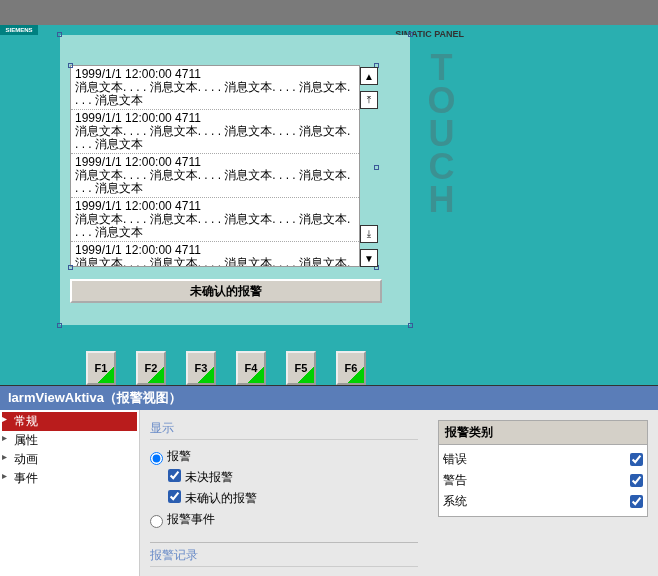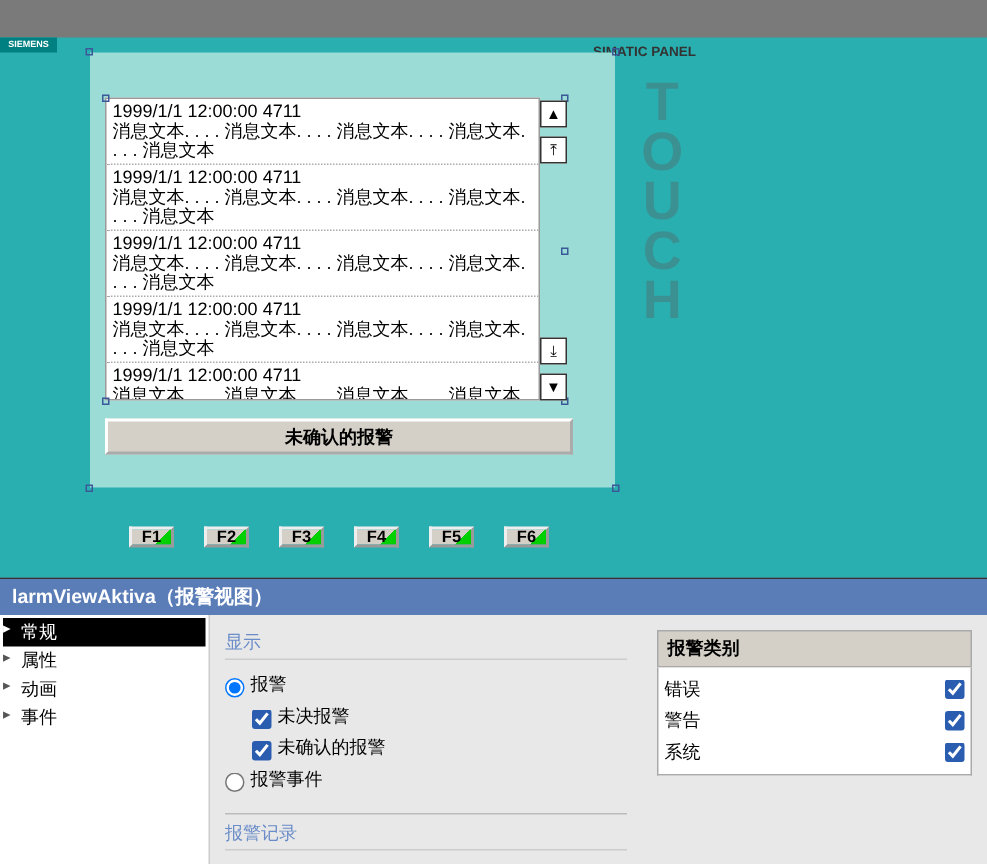--- a/index.html
+++ b/index.html
@@ -24,36 +24,36 @@
 .mh-bl { top: 230px; left: 8px; } .mh-br { top: 230px; left: 314px; }
 .mh-mr { top: 130px; left: 314px; }
 
 .scroll-btns { position: absolute; top: 32px; left: 300px; width: 18px; }
 .scroll-btn { width: 18px; height: 18px; background: #fff; border: 1px solid #333; margin-bottom: 6px; display: flex; align-items: center; justify-content: center; font-size: 10px; cursor: pointer; }
 .scroll-btns.bottom { top: 190px; }
 
 .show-btn { position: absolute; top: 244px; left: 10px; width: 312px; height: 24px; background: #d4d0c8; border: 2px outset #fff; font-size: 12px; font-weight: bold; text-align: center; line-height: 20px; cursor: pointer; }
 
 .fkeys { position: absolute; top: 326px; left: 86px; display: flex; gap: 20px; }
-.fkey { width: 30px; height: 14px; background: linear-gradient(135deg, #d4d0c8 70%, #00d000 70%); border: 2px outset #eee; display: flex; align-items: center; justify-content: center; font-size: 11px; font-weight: bold; cursor: pointer; }
+.fkey { width: 30px; height: 34px; background: linear-gradient(135deg, #d4d0c8 70%, #00d000 70%); border: 2px outset #eee; display: flex; align-items: center; justify-content: center; font-size: 11px; font-weight: bold; cursor: pointer; }
 
 .prop-hdr { background: #5a7db8; color: #fff; padding: 3px 8px; font-size: 13px; font-weight: bold; width: 658px; border-top: 1px solid #333; }
 
 .prop-body { display: flex; background: #fff; height: 192px; }
 .nav-pane { width: 140px; background: #fff; border-right: 1px solid #ccc; padding: 2px; }
 .nav-item { padding: 1px 4px 1px 12px; font-size: 12px; cursor: pointer; position: relative; }
 .nav-item::before { content: "▸"; position: absolute; left: 0; font-size: 10px; color: #555; }
-.nav-item.sel { background: #000000; color: #fff; }
+.nav-item.sel { background: #b91c1c; color: #fff; }
 .nav-item.sel::before { color: #fff; }
 
 .content-pane { flex: 1; background: #e8e8e8; padding: 10px; display: flex; gap: 20px; }
 .disp-section { flex: 1; }
 .section-hdr { color: #6a8cc8; font-size: 12px; font-weight: normal; border-bottom: 1px solid #ccc; padding-bottom: 2px; margin-bottom: 6px; }
 .radio-row { display: flex; align-items: flex-end; gap: 4px; padding: 2px 0; font-size: 12px; }
-.sub-chk { margin-left: 18px; display: flex; align-items: flex-end; gap: 4px; padding: 2px 0; font-size: 12px; }
+.sub-chk { margin-left: 18px; display: flex; align-items: flex-start; gap: 4px; padding: 2px 0; font-size: 12px; }
 .sub-chk input { accent-color: #2a5db0; }
 
 .cat-section { width: 210px; }
 .cat-hdr { background: #d4d0c8; padding: 3px 6px; font-size: 12px; font-weight: bold; border: 1px solid #aaa; }
 .cat-body { background: #fff; border: 1px solid #aaa; border-top: none; padding: 4px; }
 .cat-row { display: flex; justify-content: space-between; align-items: center; padding: 2px 0; font-size: 12px; }
 .cat-row input { accent-color: #2a5db0; }
 
 .divider { border-top: 1px solid #bbb; margin: 12px 0 4px 0; }
 </style>

